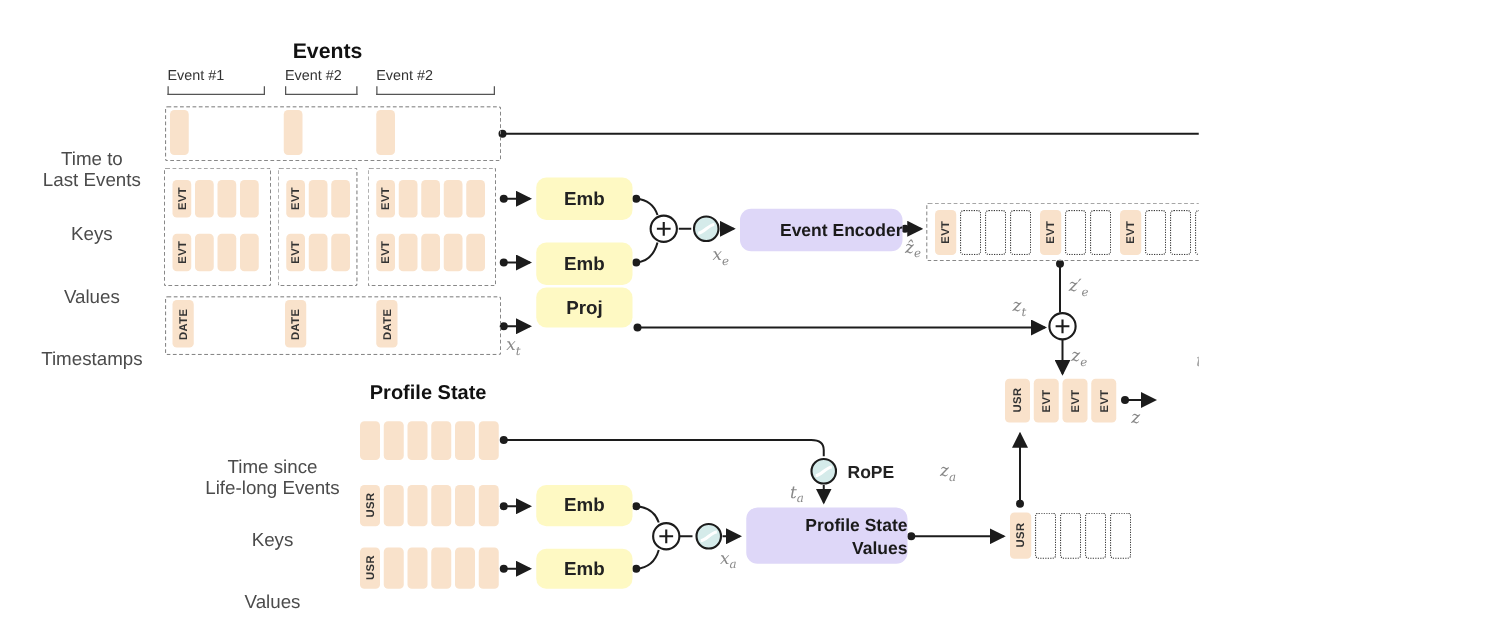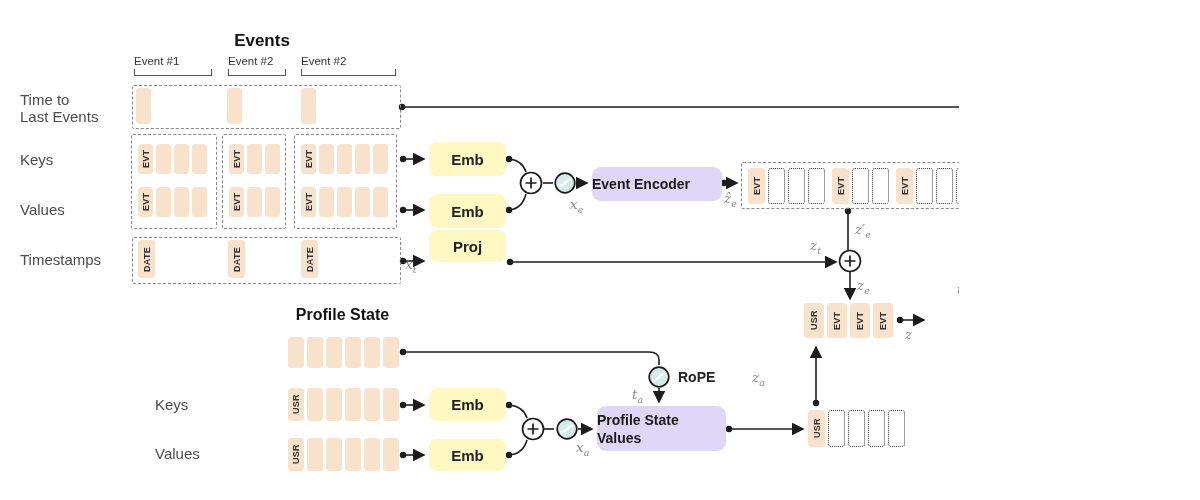--- a/index.html
+++ b/index.html
@@ -5,21 +5,21 @@
   html,body{margin:0;padding:0;background:#fff;}
   #canvas{position:relative;width:959px;height:500px;background:#fff;overflow:hidden;
           font-family:"Liberation Sans",sans-serif;border-radius:22px;}
   .abs{position:absolute;}
   
   .sec-title{font-size:17px;font-weight:bold;color:#111;text-align:center;}
   
   .blabel{font-size:11.5px;color:#333;}
   .bracket{height:6px;border-left:1.5px solid #555;border-right:1.5px solid #555;border-bottom:1.5px solid #555;}
   
-  .rowlab{font-size:15px;color:#4b4b4b;text-align:left;line-height:17px;}
+  .rowlab{font-size:15px;color:#4b4b4b;text-align:center;line-height:17px;margin-top:28px;}
   
   .dashbox{border:1.5px dashed #888;border-radius:2px;}
   
   .tokrow{display:flex;gap:3px;align-items:center;}
   .tok{flex:none;width:15px;height:30px;background:#f9e2cb;border-radius:3.5px;box-sizing:border-box;}
   .tok.lbl{display:flex;align-items:center;justify-content:center;writing-mode:vertical-rl;
            transform:rotate(180deg);font-size:9px;font-weight:600;color:#333;letter-spacing:.3px;}
   .tok.dotted{background:#fff;border:1.6px dotted #3a3a3a;border-radius:3px;}
   .r-ttl .tok{width:15px;height:36px;}
   .r-ev .tok{width:15px;height:30px;}
@@ -27,21 +27,21 @@
   .r-out .tok{width:17px;height:36px;}
   .r-stack .tok{width:20px;height:35px;}
   .r-zh .tok{width:17px;height:36px;}
   .r-prof .tok{width:16px;height:31px;}
   .r-profkv .tok{width:16px;height:33px;}
   .r-pout .tok{width:17px;height:37px;}
   .outgroups{display:flex;gap:7px;align-items:center;height:100%;padding-left:6px;}
   
   .pinkbox{background:#fef9c3;border-radius:8px;display:flex;align-items:center;justify-content:center;
            font-size:15px;font-weight:600;color:#222;}
-  .purplebox{background:#ded7f8;border-radius:9px;display:flex;flex-direction:column;align-items:flex-start;
+  .purplebox{background:#ded7f8;border-radius:9px;display:flex;flex-direction:column;align-items:flex-end;
              justify-content:center;font-size:14px;font-weight:600;color:#1a1a1a;line-height:18px;}
   
   .math{font-family:"DejaVu Serif",serif;font-style:italic;font-size:13.5px;color:#888;}
   .math sub{font-size:9.5px;}
   .ropelab{font-size:14px;font-weight:600;color:#222;}
   svg{display:block;}
 </style>
 </head>
 <body>
 
@@ -199,21 +199,21 @@
         <circle cx="11" cy="11" r="9.8" fill="#d5ebea" stroke="#1c1c1c" stroke-width="1.7"></circle>
         <path d="M4.5 14.5 C 9 14.5, 13 7.5, 17.5 7.5" stroke="#fff" stroke-width="2.4" fill="none"></path>
       </svg>
   </div>
   <div class="abs math" style="left:570px;top:196px;z-index:2">x<sub>e</sub></div>
 
   <div class="abs purplebox" style="left:592px;top:167px;width:130px;height:34px;z-index:2">
       <span>Event Encoder</span>
     </div>
   <div class="abs math" style="left:724px;top:190px;z-index:2">ẑ<sub>e</sub></div>
-  <div class="abs math" style="left:405px;top:256px;z-index:2">x<sub>t</sub></div>
+  <div class="abs math" style="left:405px;top:268px;z-index:2">x<sub>t</sub></div>
 
   <div class="abs dashbox" style="left:741px;top:162px;width:245px;height:45px;z-index:2">
     <div class="outgroups">
       <div class="tokrow r-out">
           <div class="tok lbl">EVT</div>
           <div class="tok dotted"></div>
           <div class="tok dotted"></div>
           <div class="tok dotted"></div>
         </div>
       <div class="tokrow r-out">
@@ -262,20 +262,24 @@
   <div class="abs math" style="left:1060px;top:326px;z-index:2">z<sub>h</sub></div>
   <div class="abs tokrow r-zh" style="left:1085px;top:302px;z-index:3">
       <div class="tok"></div>
       <div class="tok"></div>
       <div class="tok"></div>
       <div class="tok"></div>
     </div>
 
   <div class="abs sec-title" style="left:280px;top:306px;width:125px;font-size:16px;z-index:2">Profile State</div>
 
+  <div class="abs rowlab" style="left:155px;top:337px;width:126px;z-index:2">
+    <div>Time since</div>
+    <div>Life-long Events</div>
+  </div>
   <div class="abs rowlab" style="left:155px;top:396px;width:126px;z-index:2">Keys</div>
   <div class="abs rowlab" style="left:155px;top:445px;width:126px;z-index:2">Values</div>
 
   <div class="abs tokrow r-prof" style="left:288px;top:337px;z-index:3">
       <div class="tok"></div>
       <div class="tok"></div>
       <div class="tok"></div>
       <div class="tok"></div>
       <div class="tok"></div>
       <div class="tok"></div>

